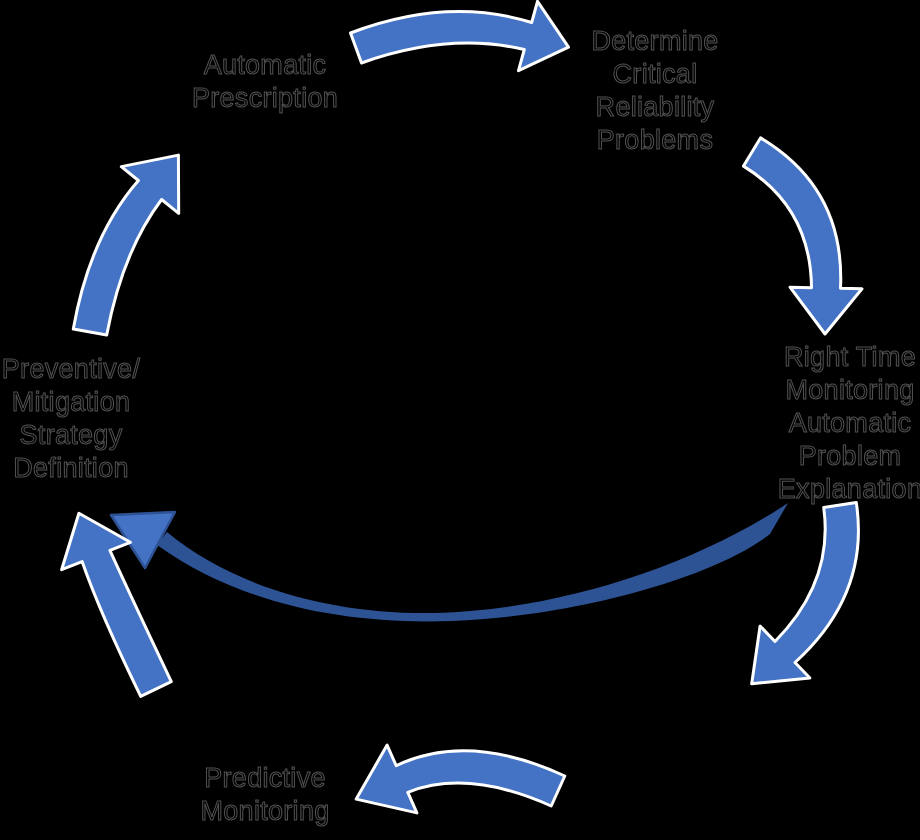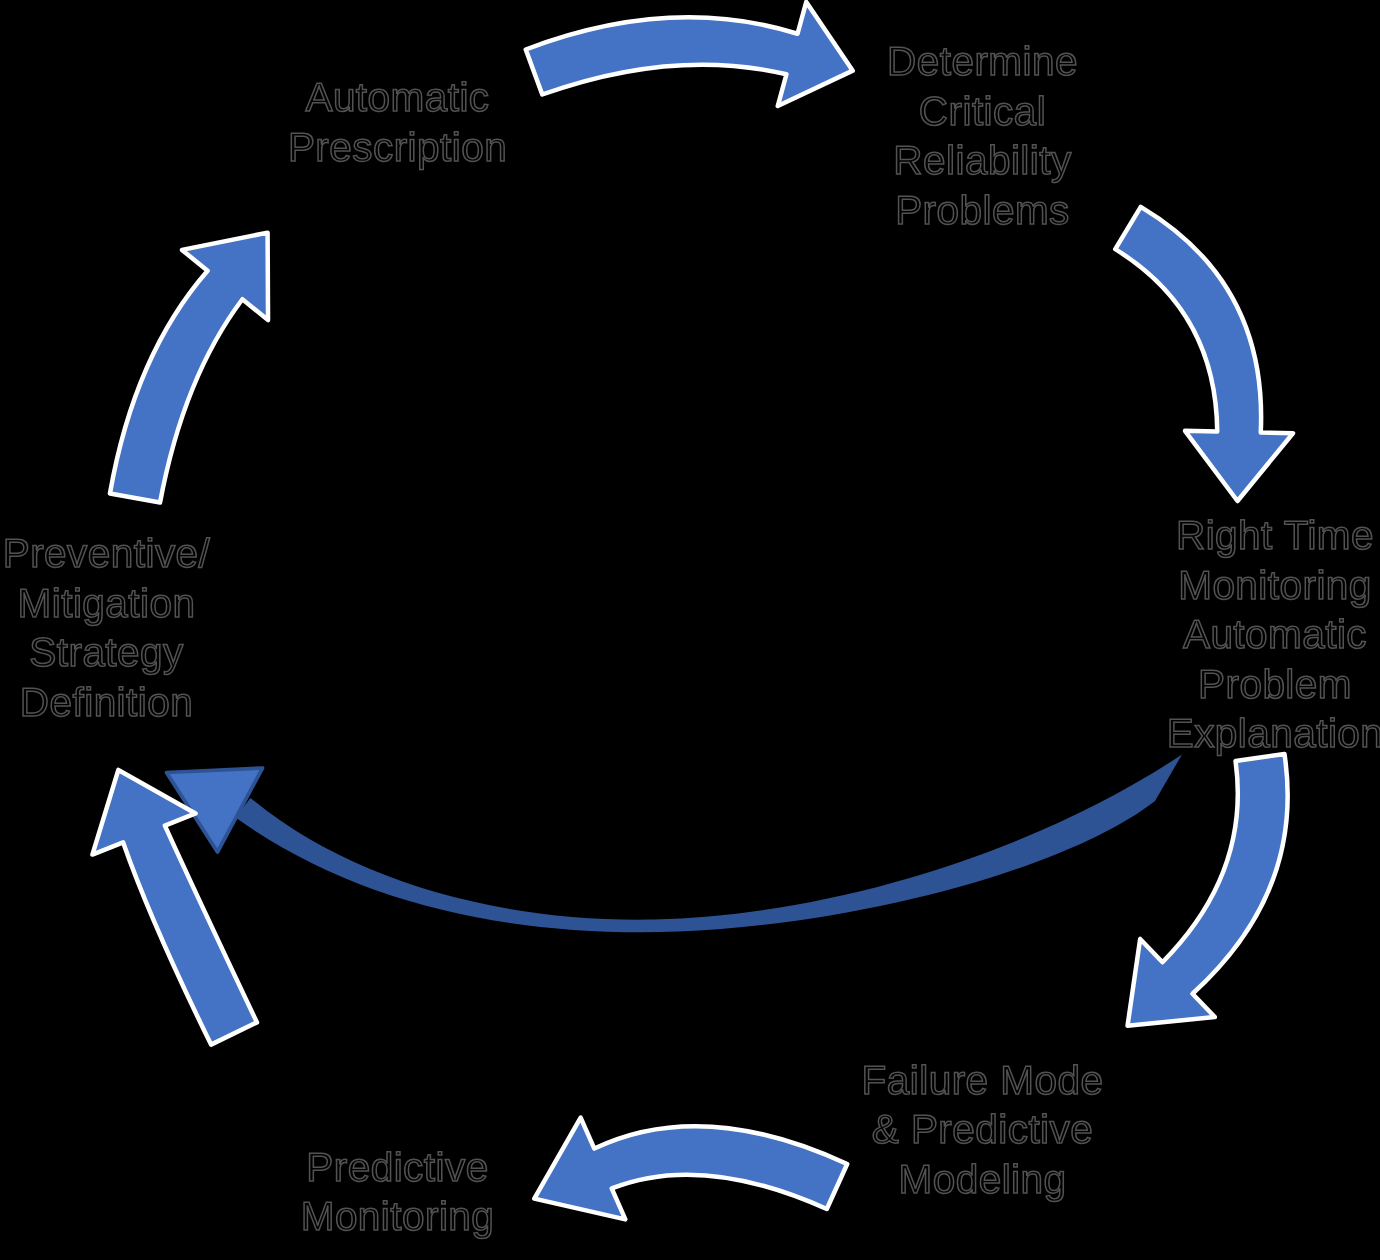--- a/index.html
+++ b/index.html
@@ -57,23 +57,20 @@
 Critical
 Reliability
 Problems</div>
 
   <div class="label" style="left:766px;top:341px;width:168px;">Right Time
 Monitoring
 Automatic
 Problem
 Explanation</div>
 
-  <div class="label" style="left:545px;top:704px;width:220px;">Failure Mode
-&amp; Predictive
-Modeling</div>
 
   <div class="label" style="left:150px;top:722px;width:230px;margin-top:40px;">Predictive
 Monitoring</div>
 
   <div class="label" style="left:-20px;top:353px;width:182px;">Preventive/
 Mitigation
 Strategy
 Definition</div>
 </div>
 

